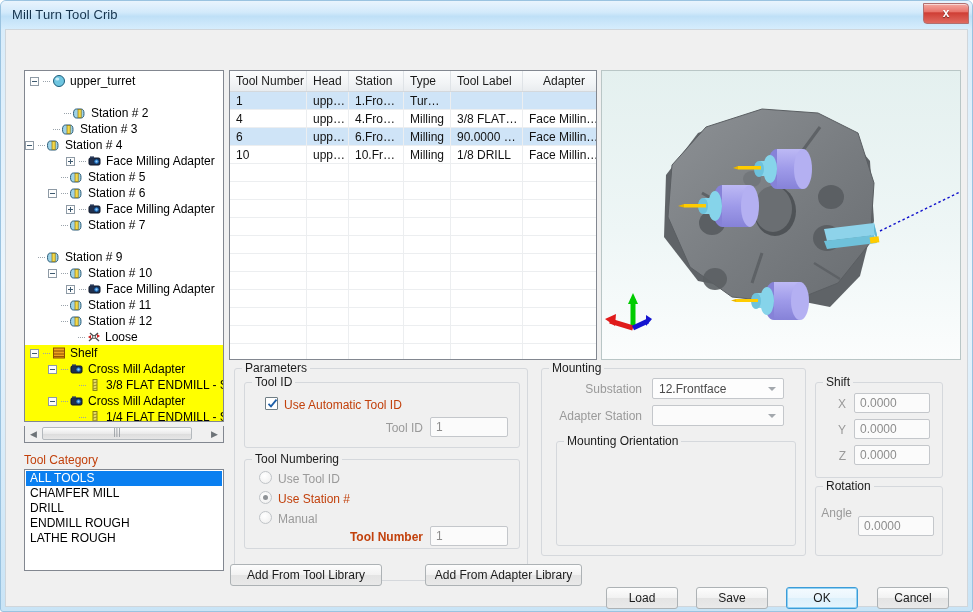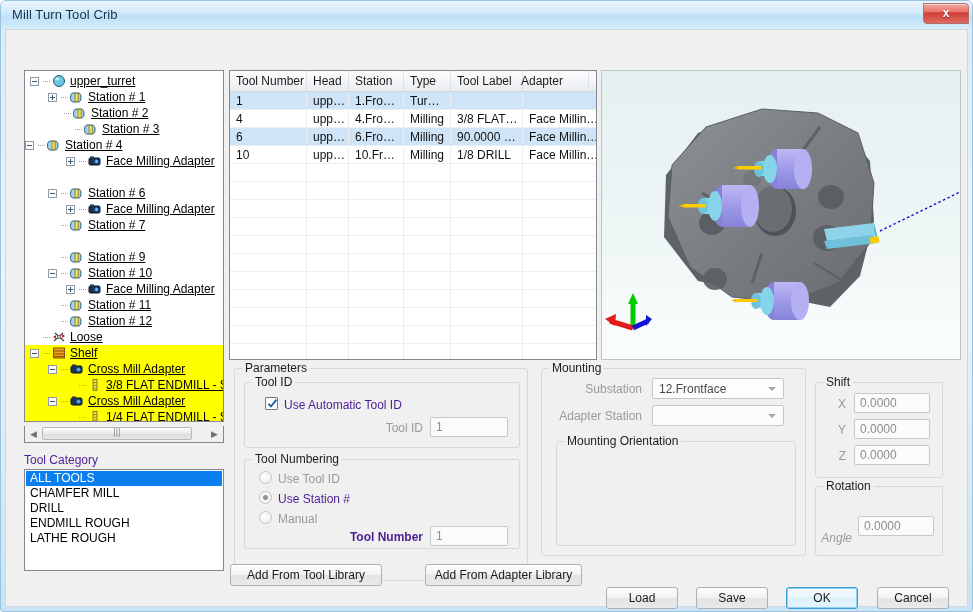--- a/index.html
+++ b/index.html
@@ -99,21 +99,21 @@
     background: #ffffff;
     border: 1px solid #c4c7cb;
     border-radius: 2px;
     font-size: 12px;
     color: #5d5d5d;
     padding: 0 0 0 5px;
     display: flex; align-items: center;
   }
   .tfield.disabled { background: #fbfbfb; color: #8d8d8d; }
 
-  .lbl { position: absolute; font-size: 12px; color: #4c1d95; white-space: nowrap; }
+  .lbl { position: absolute; font-size: 12px; color: #c2410c; white-space: nowrap; }
   .lbl.dim { color: #9a9a9a; }
   .lbl.right { text-align: right; }
 
   .combo {
     position: absolute;
     background: #fdfdfd;
     border: 1px solid #c4c7cb;
     border-radius: 2px;
     font-size: 12px; color: #4a4a4a;
     padding-left: 6px;
@@ -171,21 +171,21 @@
     margin-right: 4px;
     flex: 0 0 auto;
   }
   .tw::before { content:""; position:absolute; left:1px; top:3px; width:5px; height:1px; background:#3d5a70; }
   .tw.plus::after { content:""; position:absolute; left:3px; top:1px; width:1px; height:5px; background:#3d5a70; }
   .tw.none { border: none; background: none; }
   .tw.none::before { display: none; }
   .dots { width: 7px; height: 1px; flex: 0 0 auto; margin-right: 2px;
           background: repeating-linear-gradient(to right,#9aa3ab 0 1px,transparent 1px 2px); }
   .ticon { width: 14px; height: 14px; margin-right: 4px; flex: 0 0 auto; position: relative; }
-  .tlabel { flex: 0 0 auto; text-decoration: underline; }
+  .tlabel { flex: 0 0 auto; }
 
   .tree-scroll {
     position: absolute; left: 18px; top: 396px; width: 200px; height: 17px;
     background: #f0f0f0; border: 1px solid #828790; border-top: none;
   }
   .ts-track {
     position: absolute; left: 16px; top: 1px; right: 16px; bottom: 1px;
     background: #f0f0f0;
   }
   .ts-thumb {
@@ -244,39 +244,30 @@
     <div class="panel-white" id="tree-view">
         <div class="tnode" style="top: 2px; left: 0px; width: 100%; padding-left: 5px;">
           <span class="tw"></span>
           <span class="dots"></span>
           <span class="ticon"><svg width="14" height="14" viewBox="0 0 14 14">
               <ellipse cx="7" cy="7" rx="5.5" ry="5.5" fill="#6ec5e0" stroke="#1d5c7a" stroke-width="1"></ellipse>
               <ellipse cx="5.3" cy="5" rx="2" ry="1.6" fill="#c8ecf7"></ellipse>
             </svg></span>
           <span class="tlabel">upper_turret</span>
         </div>
-        <div class="tnode" style="top: 18px; left: 0px; width: 100%; padding-left: 23px;">
-          <span class="tw plus"></span>
-          <span class="dots"></span>
-          <span class="ticon"><svg width="14" height="14" viewBox="0 0 14 14">
-              <path d="M3.5 3 H8 a3 4.5 0 0 1 0 9 H3.5 a3 4.5 0 0 1 0 -9 Z" fill="#9fd3e8" stroke="#2a5a76" stroke-width="1"></path>
-              <rect x="5" y="3.4" width="3.2" height="8.2" fill="#f4d94a" stroke="#8d7712" stroke-width=".7"></rect>
-            </svg></span>
-          <span class="tlabel">Station # 1</span>
-        </div>
         <div class="tnode" style="top: 34px; left: 0px; width: 100%; padding-left: 26px;">
           <span class="tw none"></span>
           <span class="dots"></span>
           <span class="ticon"><svg width="14" height="14" viewBox="0 0 14 14">
               <path d="M3.5 3 H8 a3 4.5 0 0 1 0 9 H3.5 a3 4.5 0 0 1 0 -9 Z" fill="#9fd3e8" stroke="#2a5a76" stroke-width="1"></path>
               <rect x="5" y="3.4" width="3.2" height="8.2" fill="#f4d94a" stroke="#8d7712" stroke-width=".7"></rect>
             </svg></span>
           <span class="tlabel">Station # 2</span>
         </div>
-        <div class="tnode" style="top: 50px; left: 0px; width: 100%; padding-left: 37px;">
+        <div class="tnode" style="top: 50px; left: 0px; width: 100%; padding-left: 15px;">
           <span class="tw none"></span>
           <span class="dots"></span>
           <span class="ticon"><svg width="14" height="14" viewBox="0 0 14 14">
               <path d="M3.5 3 H8 a3 4.5 0 0 1 0 9 H3.5 a3 4.5 0 0 1 0 -9 Z" fill="#9fd3e8" stroke="#2a5a76" stroke-width="1"></path>
               <rect x="5" y="3.4" width="3.2" height="8.2" fill="#f4d94a" stroke="#8d7712" stroke-width=".7"></rect>
             </svg></span>
           <span class="tlabel">Station # 3</span>
         </div>
         <div class="tnode" style="top: 66px; left: 0px; width: 100%; ">
           <span class="tw"></span>
@@ -291,20 +282,29 @@
           <span class="tw plus"></span>
           <span class="dots"></span>
           <span class="ticon"><svg width="14" height="14" viewBox="0 0 14 14">
               <rect x="1" y="4" width="11" height="7" rx="1.4" fill="#21304d" stroke="#0c1526" stroke-width="1"></rect>
               <circle cx="8.5" cy="7.5" r="2.6" fill="#2e7fd0" stroke="#0e2a4c" stroke-width=".8"></circle>
               <circle cx="8.5" cy="7.5" r="1" fill="#9fd3f5"></circle>
               <rect x="2" y="2.4" width="4" height="2" fill="#2b3c5c"></rect>
             </svg></span>
           <span class="tlabel">Face Milling Adapter</span>
         </div>
+        <div class="tnode" style="top: 98px; left: 0px; width: 100%; padding-left: 23px;">
+          <span class="tw none"></span>
+          <span class="dots"></span>
+          <span class="ticon"><svg width="14" height="14" viewBox="0 0 14 14">
+              <path d="M3.5 3 H8 a3 4.5 0 0 1 0 9 H3.5 a3 4.5 0 0 1 0 -9 Z" fill="#9fd3e8" stroke="#2a5a76" stroke-width="1"></path>
+              <rect x="5" y="3.4" width="3.2" height="8.2" fill="#f4d94a" stroke="#8d7712" stroke-width=".7"></rect>
+            </svg></span>
+          <span class="tlabel">Station # 5</span>
+        </div>
         <div class="tnode" style="top: 114px; left: 0px; width: 100%; padding-left: 23px;">
           <span class="tw"></span>
           <span class="dots"></span>
           <span class="ticon"><svg width="14" height="14" viewBox="0 0 14 14">
               <path d="M3.5 3 H8 a3 4.5 0 0 1 0 9 H3.5 a3 4.5 0 0 1 0 -9 Z" fill="#9fd3e8" stroke="#2a5a76" stroke-width="1"></path>
               <rect x="5" y="3.4" width="3.2" height="8.2" fill="#f4d94a" stroke="#8d7712" stroke-width=".7"></rect>
             </svg></span>
           <span class="tlabel">Station # 6</span>
         </div>
         <div class="tnode" style="top: 130px; left: 0px; width: 100%; padding-left: 41px;">
@@ -320,21 +320,21 @@
         </div>
         <div class="tnode" style="top: 146px; left: 0px; width: 100%; padding-left: 23px;">
           <span class="tw none"></span>
           <span class="dots"></span>
           <span class="ticon"><svg width="14" height="14" viewBox="0 0 14 14">
               <path d="M3.5 3 H8 a3 4.5 0 0 1 0 9 H3.5 a3 4.5 0 0 1 0 -9 Z" fill="#9fd3e8" stroke="#2a5a76" stroke-width="1"></path>
               <rect x="5" y="3.4" width="3.2" height="8.2" fill="#f4d94a" stroke="#8d7712" stroke-width=".7"></rect>
             </svg></span>
           <span class="tlabel">Station # 7</span>
         </div>
-        <div class="tnode" style="top: 178px; left: 0px; width: 100%; padding-left: 23px;">
+        <div class="tnode" style="top: 178px; left: 0px; width: 100%; ">
           <span class="tw none"></span>
           <span class="dots"></span>
           <span class="ticon"><svg width="14" height="14" viewBox="0 0 14 14">
               <path d="M3.5 3 H8 a3 4.5 0 0 1 0 9 H3.5 a3 4.5 0 0 1 0 -9 Z" fill="#9fd3e8" stroke="#2a5a76" stroke-width="1"></path>
               <rect x="5" y="3.4" width="3.2" height="8.2" fill="#f4d94a" stroke="#8d7712" stroke-width=".7"></rect>
             </svg></span>
           <span class="tlabel">Station # 9</span>
         </div>
         <div class="tnode" style="top: 194px; left: 0px; width: 100%; padding-left: 23px;">
           <span class="tw"></span>
@@ -367,21 +367,21 @@
         </div>
         <div class="tnode" style="top: 242px; left: 0px; width: 100%; padding-left: 23px;">
           <span class="tw none"></span>
           <span class="dots"></span>
           <span class="ticon"><svg width="14" height="14" viewBox="0 0 14 14">
               <path d="M3.5 3 H8 a3 4.5 0 0 1 0 9 H3.5 a3 4.5 0 0 1 0 -9 Z" fill="#9fd3e8" stroke="#2a5a76" stroke-width="1"></path>
               <rect x="5" y="3.4" width="3.2" height="8.2" fill="#f4d94a" stroke="#8d7712" stroke-width=".7"></rect>
             </svg></span>
           <span class="tlabel">Station # 12</span>
         </div>
-        <div class="tnode" style="top: 258px; left: 0px; width: 100%; padding-left: 5px;">
+        <div class="tnode" style="top: 258px; left: 0px; width: 100%; padding-left: 40px;">
           <span class="tw none"></span>
           <span class="dots"></span>
           <span class="ticon"><svg width="14" height="14" viewBox="0 0 14 14">
               <g stroke="#4a4a4a" stroke-width="1.4">
                 <line x1="2" y1="11" x2="11" y2="3"></line>
                 <line x1="3" y1="3" x2="12" y2="11"></line>
               </g>
               <path d="M1 7 l3-2 0 4z" fill="#cc2020"></path>
               <path d="M13 6 l-3 2 0-4z" fill="#cc2020"></path>
               <circle cx="7" cy="7" r="1.6" fill="#d8d8d8" stroke="#555" stroke-width=".8"></circle>
@@ -461,21 +461,21 @@
         <div class="listbox-item" style="top: 46px;">ENDMILL ROUGH</div>
       </div>
 
     <div class="panel-white" id="tool-table">
       <div class="thead" id="table-head">
           <div class="th" style="left: 0px; width: 77px;">Tool Number</div>
           <div class="th" style="left: 77px; width: 42px;">Head</div>
           <div class="th" style="left: 119px; width: 55px;">Station</div>
           <div class="th" style="left: 174px; width: 47px;">Type</div>
           <div class="th" style="left: 221px; width: 72px;">Tool Label</div>
-          <div class="th" style="left: 285px; width: 74px;">Adapter</div>
+          <div class="th" style="left: 307px; width: 74px;">Adapter</div>
         </div>
       <div id="table-body">
           <div class="trow sel" style="top: 21px;">
             <div class="td" style="left: 0px; width: 77px;">1</div>
             <div class="td" style="left: 77px; width: 42px;">upp…</div>
             <div class="td" style="left: 119px; width: 55px;">1.Fro…</div>
             <div class="td" style="left: 174px; width: 47px;">Tur…</div>
             <div class="td" style="left: 221px; width: 72px;"></div>
             <div class="td" style="left: 293px; width: 74px;"></div>
           </div>
@@ -749,21 +749,21 @@
       <div class="lbl dim right" style="left:-2px; top:40px; width:32px;">Y</div>
       <div class="tfield disabled" style="left:38px; top:36px; width:76px; height:20px;">0.0000</div>
 
       <div class="lbl dim right" style="left:-2px; top:66px; width:32px;">Z</div>
       <div class="tfield disabled" style="left:38px; top:62px; width:76px; height:20px;">0.0000</div>
     </div>
 
     <div class="groupbox" style="left:809px; top:456px; width:128px; height:70px;">
       <div class="gb-title">Rotation</div>
 
-      <div class="lbl dim right" style="left:-4px; top:44px; width:40px;font-style:italic;">Angle</div>
+      <div class="lbl dim right" style="left:-4px; top:19px; width:40px;">Angle</div>
       <div class="tfield disabled" style="left:42px; top:29px; width:76px; height:20px;">0.0000</div>
     </div>
 
     <div class="btn" style="left:224px; top:534px; width:152px; height:22px;">Add From Tool Library</div>
     <div class="btn" style="left:419px; top:534px; width:157px; height:22px;">Add From Adapter Library</div>
 
     <div class="btn" style="left:600px; top:557px; width:72px; height:22px;">Load</div>
     <div class="btn" style="left:690px; top:557px; width:72px; height:22px;">Save</div>
     <div class="btn default" style="left:780px; top:557px; width:72px; height:22px;">OK</div>
     <div class="btn" style="left:871px; top:557px; width:72px; height:22px;">Cancel</div>

